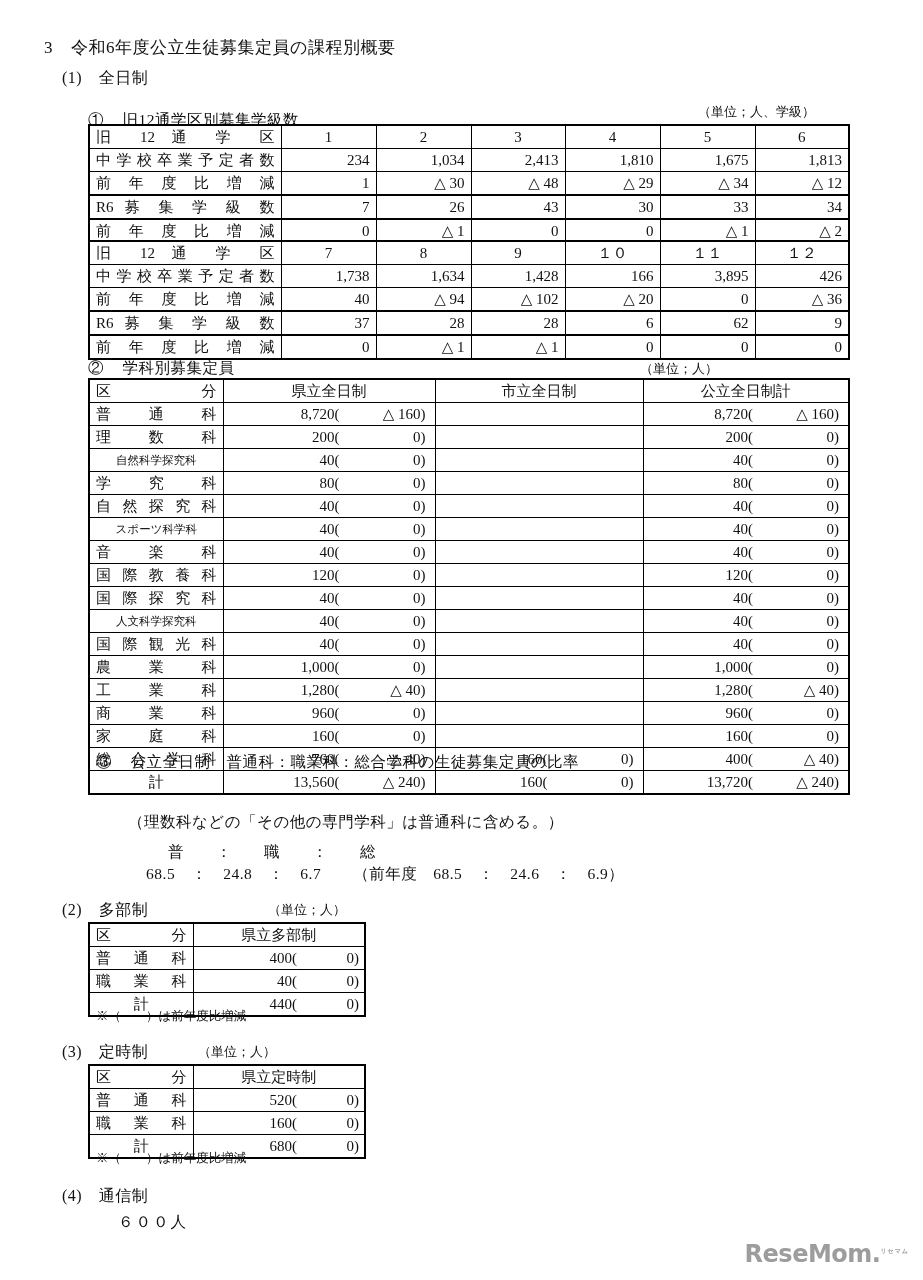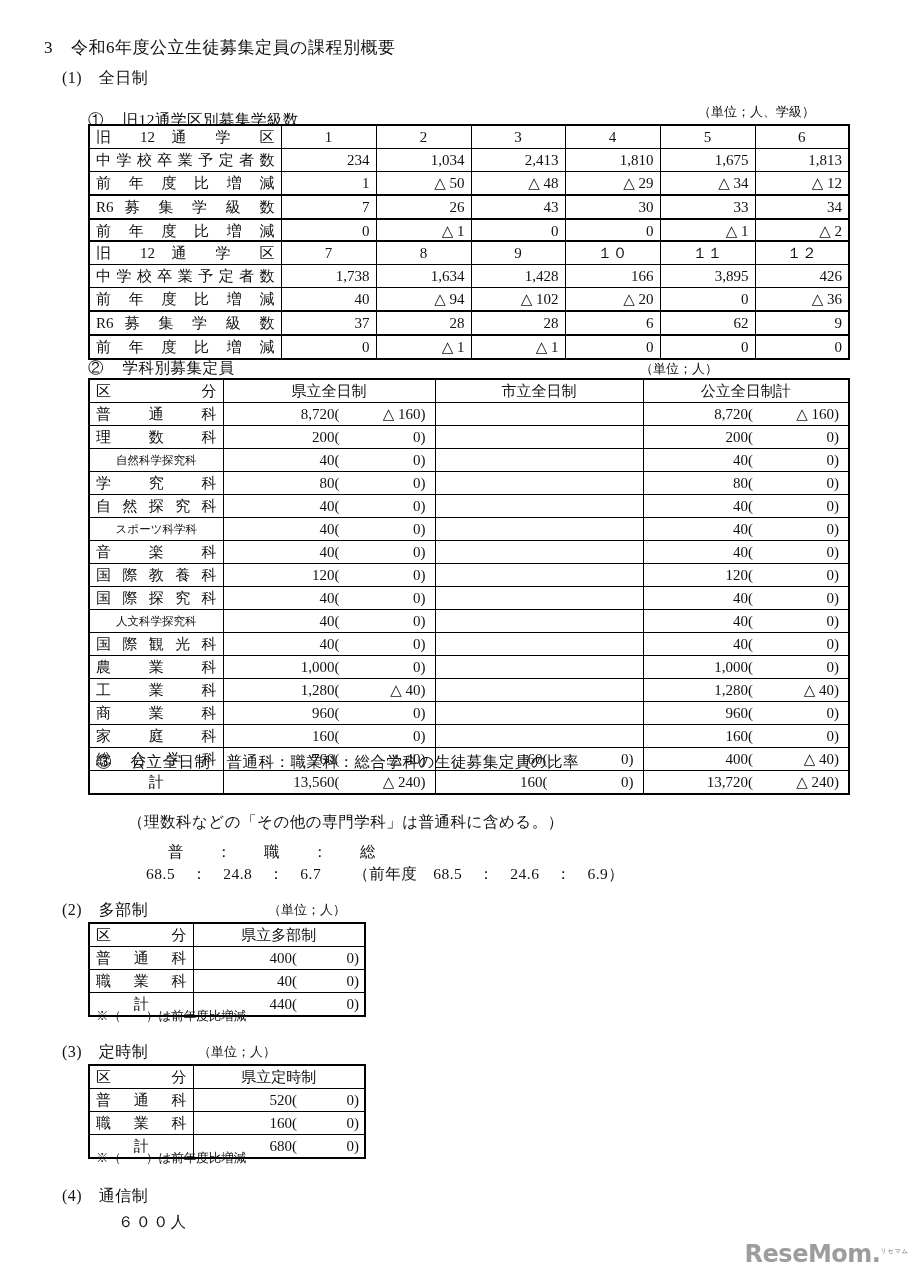--- a/index.html
+++ b/index.html
@@ -126,21 +126,21 @@
         <td class="rgt">234</td>
         <td class="rgt">1,034</td>
         <td class="rgt">2,413</td>
         <td class="rgt">1,810</td>
         <td class="rgt">1,675</td>
         <td class="rgt">1,813</td>
       </tr>
       <tr>
         <td class="jrow">前 年 度 比 増 減</td>
         <td class="rgt">1</td>
-        <td class="rgt">△ 50</td>
+        <td class="rgt">△ 30</td>
         <td class="rgt">△ 48</td>
         <td class="rgt">△ 29</td>
         <td class="rgt">△ 34</td>
         <td class="rgt">△ 12</td>
       </tr>
       <tr class="thick-top thick-bot">
         <td class="jrow">R6 募 集 学 級 数</td>
         <td class="rgt">7</td>
         <td class="rgt">26</td>
         <td class="rgt">43</td>

